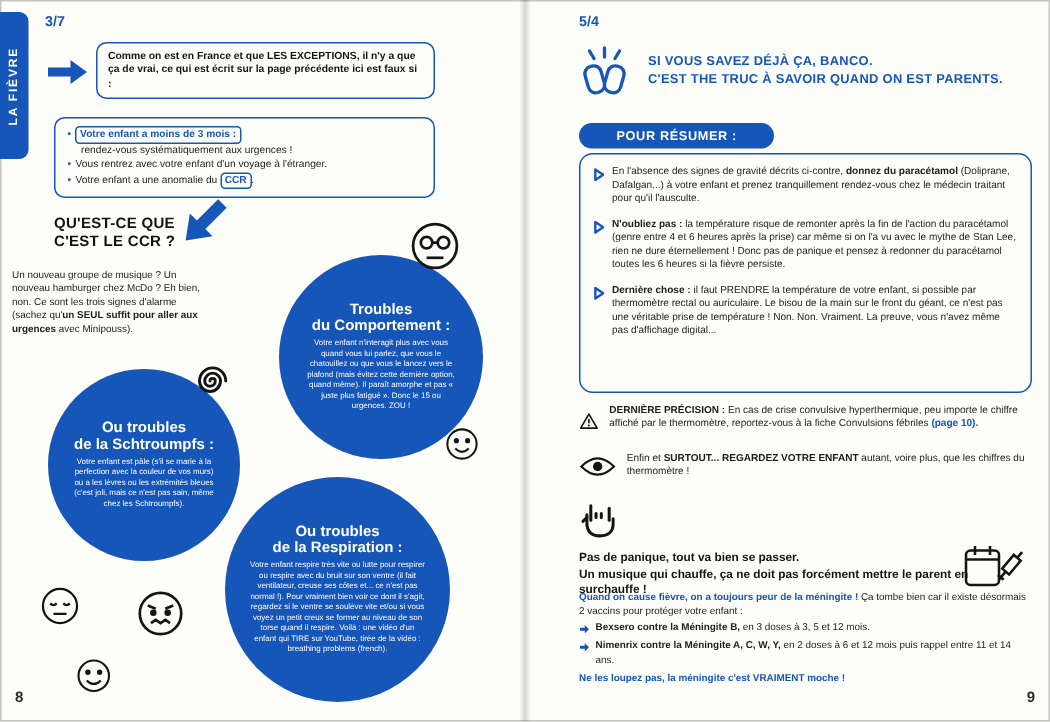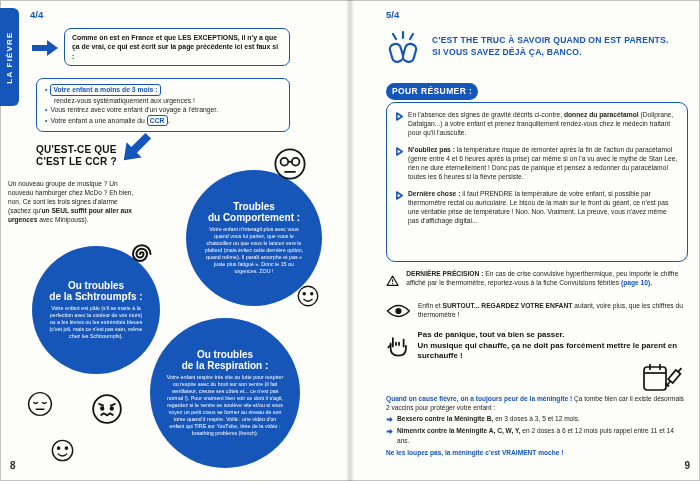--- a/index.html
+++ b/index.html
@@ -36,21 +36,21 @@
   .circle .t2{font-size:10px;font-weight:bold;}
   .circle .cbody{font-size:5.3px;line-height:1.32;margin-top:3px;}
   .c-comportement{left:186px;top:170px;width:136px;height:136px;padding:14px 16px;}
   .c-coloration{left:32px;top:246px;width:128px;height:128px;padding:13px 15px;}
   .c-respiration{left:150px;top:318px;width:150px;height:150px;padding:15px 16px;}
   .face svg{display:block;}
 
   
   .banner{left:82px;top:34px;width:256px;color:var(--blue);font-weight:bold;font-size:8.6px;line-height:1.45;letter-spacing:.2px;}
   .header-pill{background:var(--blue);color:#fff;font-weight:bold;font-size:8.5px;
-    padding:3px 6px 4px;border-radius:9px;display:inline-block;letter-spacing:.4px;}
+    padding:3px 25px 4px;border-radius:9px;display:inline-block;letter-spacing:.4px;}
   .resume-box{left:36px;top:102px;width:302px;height:160px;border:1.7px solid var(--blue);
     border-radius:9px;padding:8px 9px;overflow:hidden;}
   .resume-item{display:flex;gap:5px;margin-bottom:8px;}
   .marker{flex:0 0 auto;width:7px;height:9px;margin-top:1px;}
   .marker path{fill:none;stroke:var(--blue);stroke-width:1.8;stroke-linejoin:round;}
   .marker-solid path{fill:var(--blue);stroke:none;}
   .rtext{font-size:6.7px;line-height:1.34;color:#1d1d1d;}
   .icon-row{display:flex;gap:7px;align-items:flex-start;}
   .blue-bold{color:var(--blue);font-weight:bold;}
   .calm-text{font-size:7.9px;font-weight:bold;color:#131313;line-height:1.35;}
@@ -62,21 +62,21 @@
 <body>
 
 <div class="spread">
 
   <section class="page page-left">
 
     <div class="fever-tab">
       <span>LA FIÈVRE</span>
     </div>
 
-    <div class="abs indicator" style="left:30px;top:9px;">4/4</div>
+    <div class="abs indicator" style="left:30px;top:9px;">3/7</div>
 
     <svg class="abs" style="left:30px;top:38px;width:30px;height:20px;" viewBox="0 0 30 18">
       <path d="M2 6 h15 v-5 l11 8 -11 8 v-5 H2 z" fill="#1656b8"></path>
     </svg>
 
     <div class="abs intro-box">
       <span>Comme on est en France et que LES EXCEPTIONS, il n'y a que ça de vrai, ce qui est écrit sur la page précédente ici est faux si :</span>
     </div>
 
     <div class="abs cond-box">
@@ -191,22 +191,22 @@
             <line x1="20" y1="2" x2="20" y2="8"></line>
             <line x1="10" y1="4" x2="13" y2="9"></line>
             <line x1="30" y1="4" x2="27" y2="9"></line>
             <rect x="8" y="14" width="11" height="18" rx="5" transform="rotate(-16 13 23)"></rect>
             <rect x="21" y="14" width="11" height="18" rx="5" transform="rotate(16 27 23)"></rect>
           </g>
         </svg>
     </div>
 
     <div class="abs banner">
+      <div>SI VOUS SAVEZ DÉJÀ ÇA, BANCO.</div>
       <div>C'EST THE TRUC À SAVOIR QUAND ON EST PARENTS.</div>
-      <div>SI VOUS SAVEZ DÉJÀ ÇA, BANCO.</div>
     </div>
 
     <div class="abs" style="left:36px;top:80px;">
       <span class="header-pill">POUR RÉSUMER :</span>
     </div>
 
     <div class="abs resume-box">
       <div class="resume-item">
         <svg class="marker" viewBox="0 0 8 10">
             <path d="M1 1 L7 5 L1 9 Z"></path>
@@ -237,21 +237,21 @@
     </div>
 
     <div class="abs icon-row" style="left:36px;top:302px;width:306px;">
       <svg width="28" height="18" viewBox="0 0 32 20">
           <path d="M2 10 Q16 -4 30 10 Q16 24 2 10 Z" fill="none" stroke="#141414" stroke-width="1.8"></path>
           <circle cx="16" cy="10" r="4" fill="#141414"></circle>
         </svg>
       <p class="rtext"><span>Enfin et </span><strong>SURTOUT... REGARDEZ VOTRE ENFANT </strong><span>autant, voire plus, que les chiffres du thermomètre !</span></p>
     </div>
 
-    <div class="abs icon-row" style="left:36px;top:330px;width:300px;">
+    <div class="abs icon-row" style="left:36px;top:330px;width:300px;flex-direction:column;">
       <svg width="28" height="30" viewBox="0 0 32 32">
           <g fill="none" stroke="#141414" stroke-width="2.3" stroke-linecap="round" stroke-linejoin="round">
             <path d="M9 18 V7"></path>
             <path d="M23 18 V9"></path>
             <path d="M13 16 v-3 M17 16 v-3"></path>
             <path d="M6 20 c0 7 4 10 10 10 s10 -3 10 -9 v-4 M6 20 v-6"></path>
             <path d="M6 16 l-3 3"></path>
           </g>
         </svg>
       <p class="calm-text">

